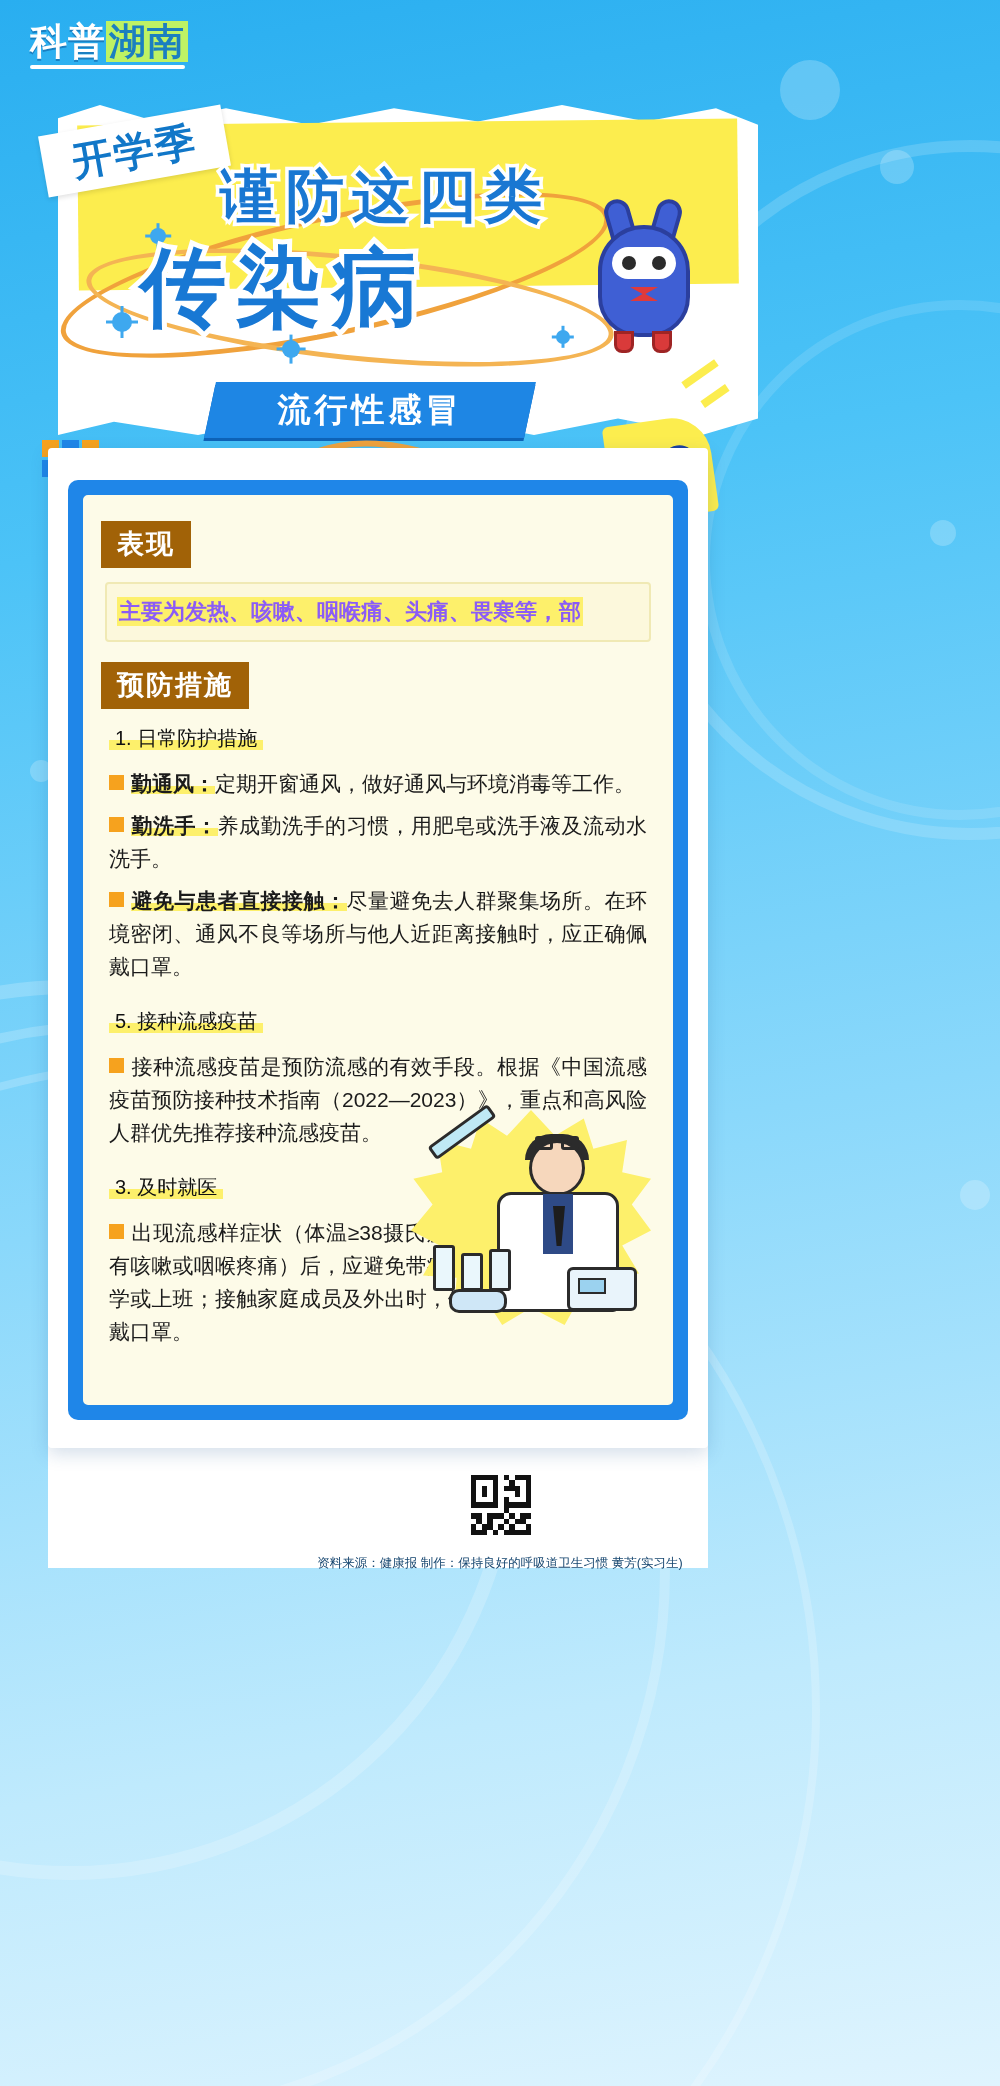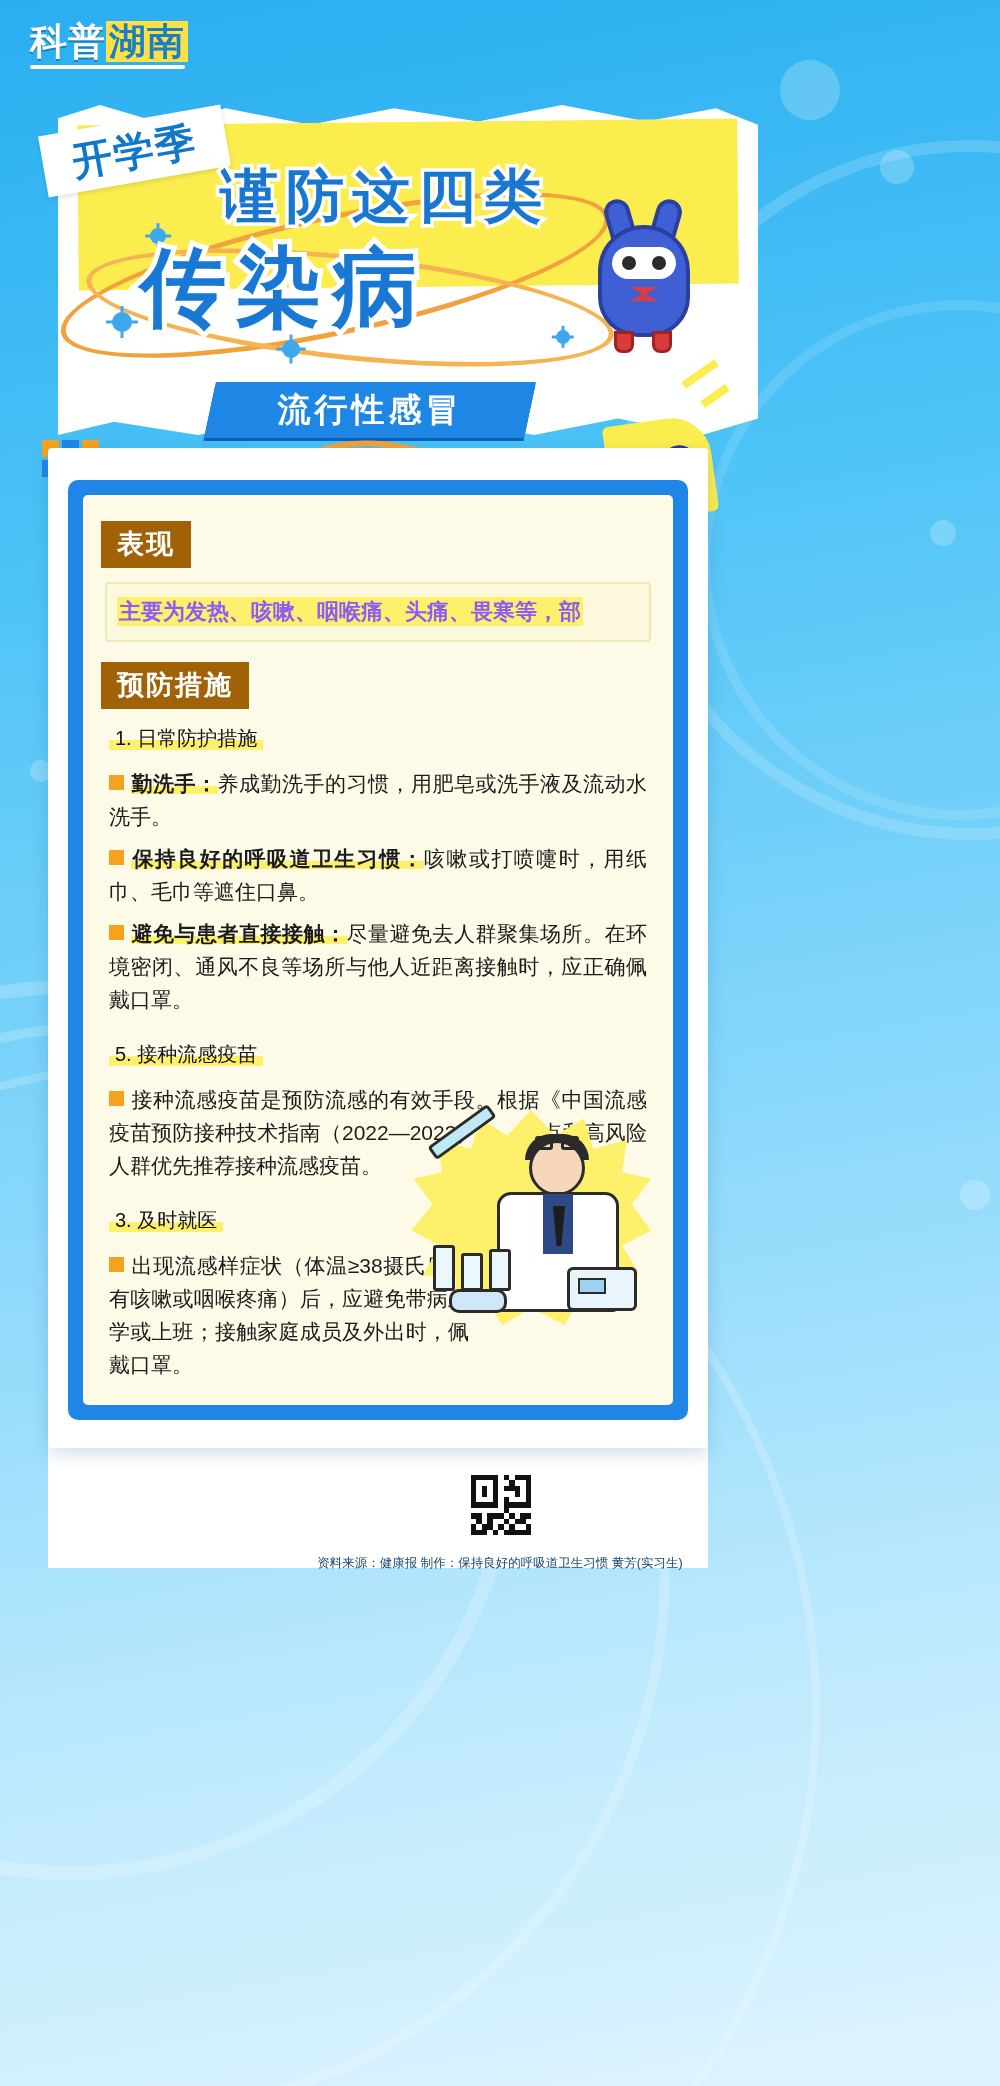--- a/index.html
+++ b/index.html
@@ -20,21 +20,21 @@
   .bubble { position: absolute; border-radius: 50%; background: rgba(255,255,255,0.22); }
 
   
   .logo {
     position: absolute; left: 30px; top: 22px; width: 165px; height: 48px;
   }
   .logo-txt {
     font-size: 37px; font-weight: bold; color: #ffffff; letter-spacing: 1px;
     text-shadow: 0 2px 0 #1a7fc1; line-height: 40px;
   }
-  .logo-txt .hl { background: #fde047; color: #1b7fc0; padding: 0 3px; text-shadow: none; text-align: center; }
+  .logo-txt .hl { background: #bef264; color: #1b7fc0; padding: 0 3px; text-shadow: none; text-align: center; }
   .logo-underline { width: 155px; height: 4px; background: #fff; margin-top: 3px; border-radius: 2px; }
 
   
   .paper {
     position: absolute; left: 58px; top: 105px; width: 700px; height: 330px;
     background: #ffffff;
     clip-path: polygon(0% 4%, 6% 0%, 14% 5%, 24% 1%, 36% 6%, 48% 1%, 60% 5%, 72% 0%, 84% 5%, 94% 1%, 100% 6%,
                         100% 95%, 92% 100%, 80% 95%, 68% 100%, 56% 95%, 44% 100%, 32% 95%, 20% 100%, 8% 96%, 0% 100%);
   }
   .yellow-band {
@@ -277,24 +277,24 @@
   <div class="sec-head">表现</div>
   <div class="hl-box">
     <div><span class="hl-line">主要为发热、咳嗽、咽喉痛、头痛、畏寒等，部</span></div>
   </div>
 
   <div class="sec-head">预防措施</div>
 
   <div>
     <div class="sub-head">1. 日常防护措施</div>
     <div class="bullet">
+      <span class="bsq"></span><span class="bterm">勤通风：</span><span>定期开窗通风，做好通风与环境消毒等工作。</span>
+    </div>
+    <div class="bullet">
       <span class="bsq"></span><span class="bterm">勤洗手：</span><span>养成勤洗手的习惯，用肥皂或洗手液及流动水洗手。</span>
-    </div>
-    <div class="bullet">
-      <span class="bsq"></span><span class="bterm">保持良好的呼吸道卫生习惯：</span><span>咳嗽或打喷嚏时，用纸巾、毛巾等遮住口鼻。</span>
     </div>
     <div class="bullet">
       <span class="bsq"></span><span class="bterm">避免与患者直接接触：</span><span>尽量避免去人群聚集场所。在环境密闭、通风不良等场所与他人近距离接触时，应正确佩戴口罩。</span>
     </div>
   </div>
 
   <div>
     <div class="sub-head">5. 接种流感疫苗</div>
     <div class="bullet">
       <span class="bsq"></span><span>接种流感疫苗是预防流感的有效手段。根据《中国流感疫苗预防接种技术指南（2022—2023）》，重点和高风险人群优先推荐接种流感疫苗。</span>

